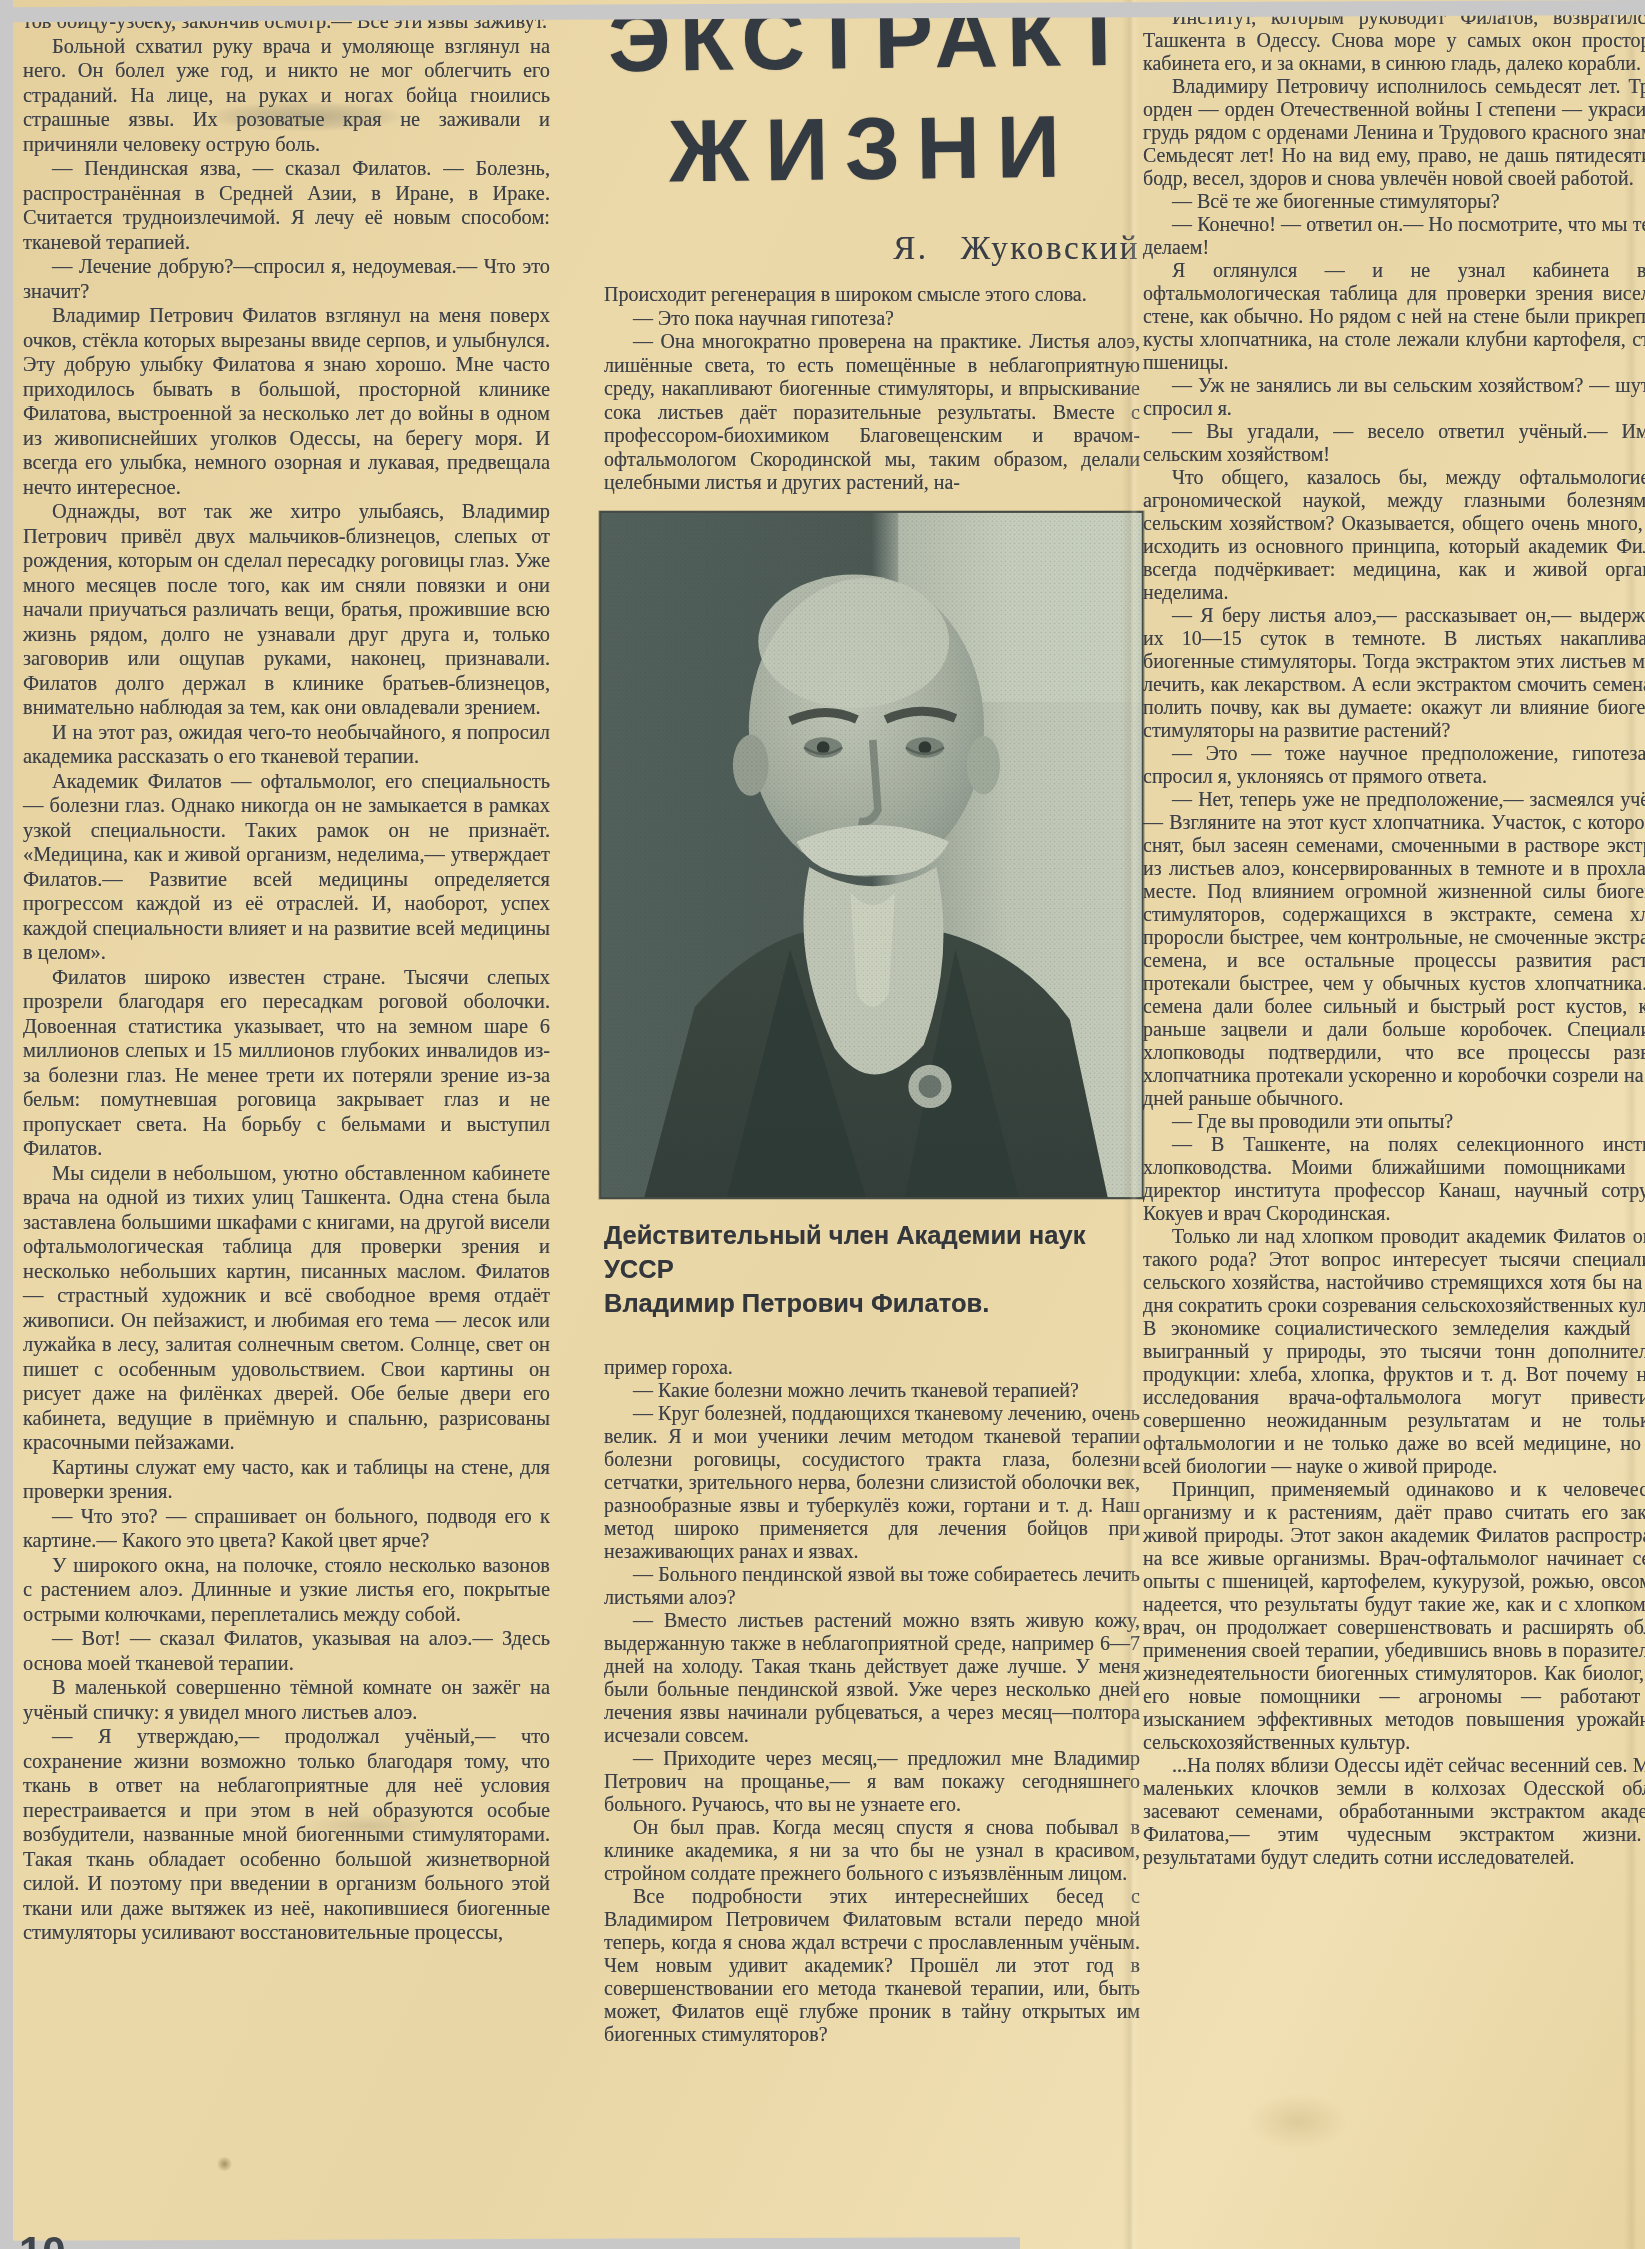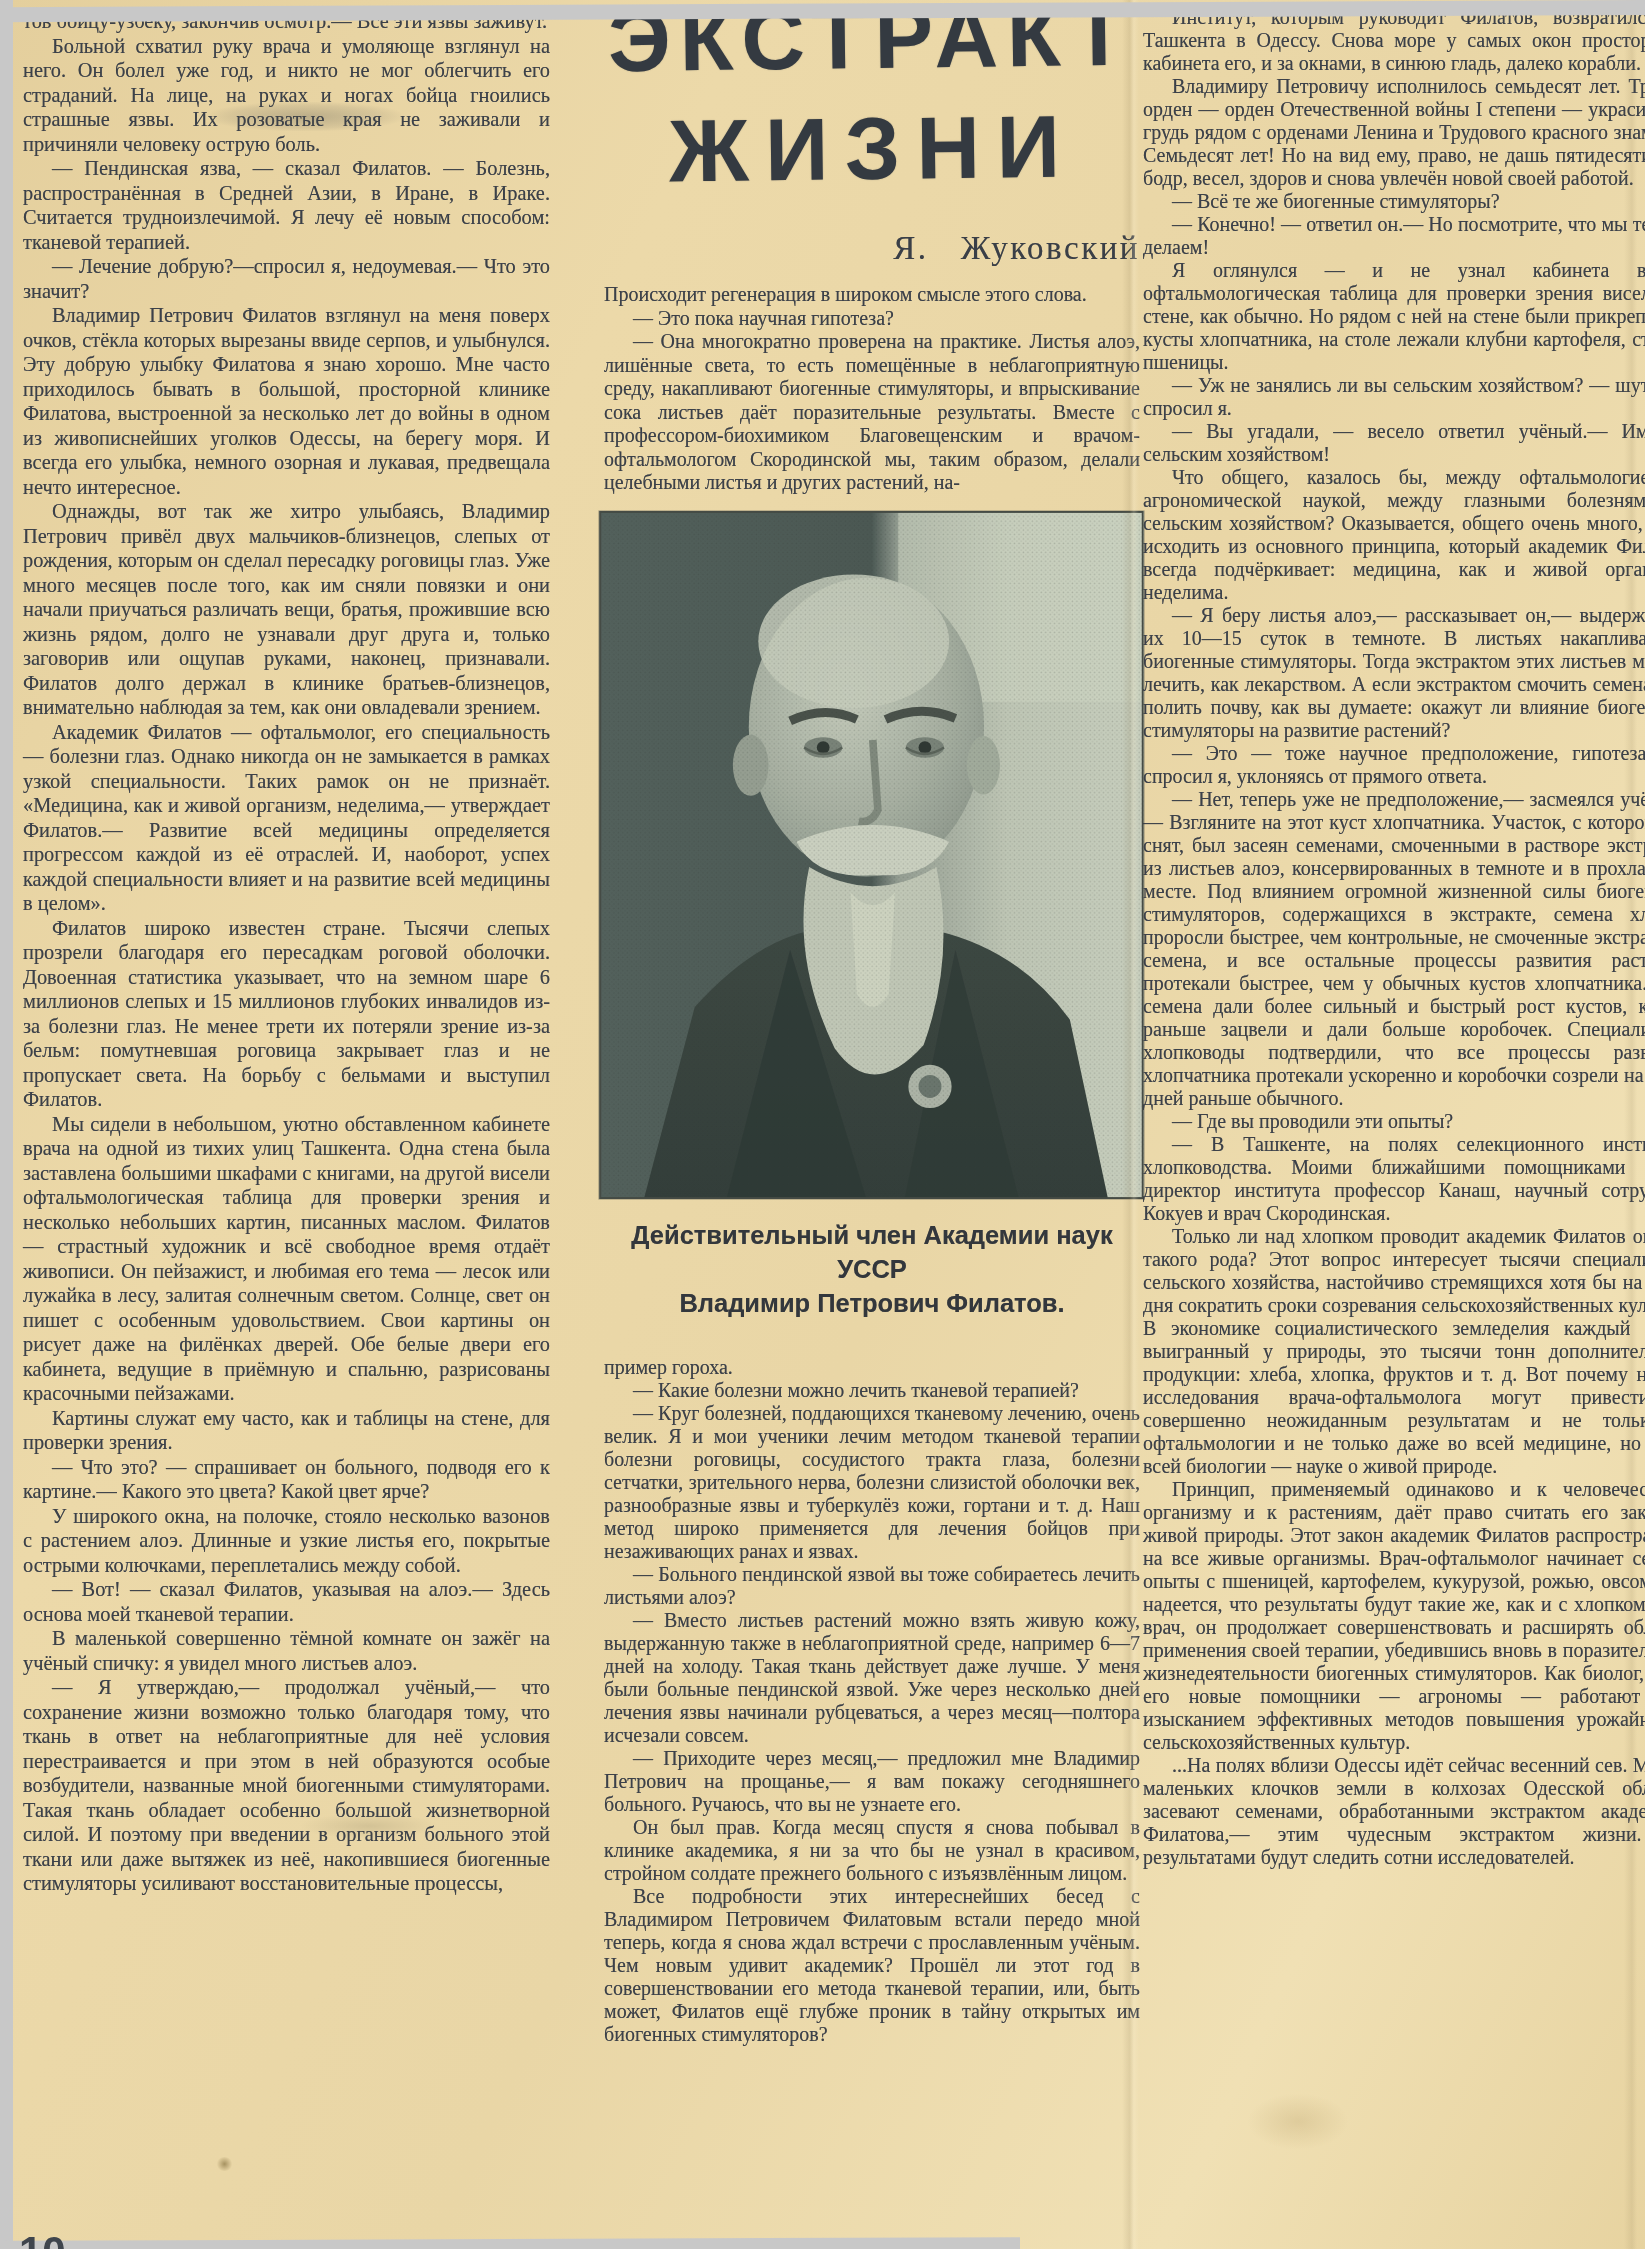--- a/index.html
+++ b/index.html
@@ -46,41 +46,42 @@
     color:#343a41;text-align:center;
     text-shadow:0 0 1.3px rgba(52,58,65,0.4);}
   #title-line1{font-size:88px;letter-spacing:9px;line-height:95px;white-space:nowrap;}
   #title-line2{font-size:88px;letter-spacing:16.5px;line-height:97px;margin-top:15.3px;white-space:nowrap;}
   #byline{margin-top:33px;text-align:right;font-size:33px;letter-spacing:2.5px;
     color:#3a3f47;word-spacing:21.6px;}
   #middle-top{margin-top:16px;font-size:20px;line-height:23.5px;}
   #photo-wrap{margin:16.5px 0 0 -5.1px;width:545px;height:688px;position:relative;
     box-shadow:0 0 0 0.6px rgba(70,75,70,0.45);}
   #photo-wrap svg{display:block;}
-  #caption{margin-top:19px;text-align:center;
+  #caption{margin-top:19px;text-align:left;
     font-family:"Liberation Sans","DejaVu Sans",sans-serif;font-weight:700;
     font-size:25.5px;line-height:34px;color:#33373c;}
   #middle-bottom{margin-top:36px;font-size:20px;line-height:23px;}
 
   #page-number{position:absolute;left:19px;bottom:0;height:19px;width:102px;overflow:hidden;z-index:45;}
   #page-number span{font-family:"Liberation Sans","DejaVu Sans",sans-serif;
     font-weight:700;font-size:42px;line-height:42px;color:#3f454d;display:block;}
 </style>
 </head>
 <body>
 
 <div id="page">
 
   <div class="col" id="col-left">
       <p>тов бойцу-узбеку, закончив осмотр.— Все эти язвы заживут.</p>
       <p class="indent">Больной схватил руку врача и умоляюще взглянул на него. Он болел уже год, и никто не мог облегчить его страданий. На лице, на руках и ногах бойца гноились страшные язвы. Их розоватые края не заживали и причиняли человеку острую боль.</p>
       <p class="indent">— Пендинская язва, — сказал Филатов. — Болезнь, распространённая в Средней Азии, в Иране, в Ираке. Считается трудноизлечимой. Я лечу её новым способом: тканевой терапией.</p>
       <p class="indent">— Лечение добрую?—спросил я, недоумевая.— Что это значит?</p>
       <p class="indent">Владимир Петрович Филатов взглянул на меня поверх очков, стёкла которых вырезаны ввиде серпов, и улыбнулся. Эту добрую улыбку Филатова я знаю хорошо. Мне часто приходилось бывать в большой, просторной клинике Филатова, выстроенной за несколько лет до войны в одном из живописнейших уголков Одессы, на берегу моря. И всегда его улыбка, немного озорная и лукавая, предвещала нечто интересное.</p>
       <p class="indent">Однажды, вот так же хитро улыбаясь, Владимир Петрович привёл двух мальчиков-близнецов, слепых от рождения, которым он сделал пересадку роговицы глаз. Уже много месяцев после того, как им сняли повязки и они начали приучаться различать вещи, братья, прожившие всю жизнь рядом, долго не узнавали друг друга и, только заговорив или ощупав руками, наконец, признавали. Филатов долго держал в клинике братьев-близнецов, внимательно наблюдая за тем, как они овладевали зрением.</p>
+      <p class="indent">И на этот раз, ожидая чего-то необычайного, я попросил академика рассказать о его тканевой терапии.</p>
       <p class="indent">Академик Филатов — офтальмолог, его специальность — болезни глаз. Однако никогда он не замыкается в рамках узкой специальности. Таких рамок он не признаёт. «Медицина, как и живой организм, неделима,— утверждает Филатов.— Развитие всей медицины определяется прогрессом каждой из её отраслей. И, наоборот, успех каждой специальности влияет и на развитие всей медицины в целом».</p>
       <p class="indent">Филатов широко известен стране. Тысячи слепых прозрели благодаря его пересадкам роговой оболочки. Довоенная статистика указывает, что на земном шаре 6 миллионов слепых и 15 миллионов глубоких инвалидов из-за болезни глаз. Не менее трети их потеряли зрение из-за бельм: помутневшая роговица закрывает глаз и не пропускает света. На борьбу с бельмами и выступил Филатов.</p>
       <p class="indent">Мы сидели в небольшом, уютно обставленном кабинете врача на одной из тихих улиц Ташкента. Одна стена была заставлена большими шкафами с книгами, на другой висели офтальмологическая таблица для проверки зрения и несколько небольших картин, писанных маслом. Филатов — страстный художник и всё свободное время отдаёт живописи. Он пейзажист, и любимая его тема — лесок или лужайка в лесу, залитая солнечным светом. Солнце, свет он пишет с особенным удовольствием. Свои картины он рисует даже на филёнках дверей. Обе белые двери его кабинета, ведущие в приёмную и спальню, разрисованы красочными пейзажами.</p>
       <p class="indent">Картины служат ему часто, как и таблицы на стене, для проверки зрения.</p>
       <p class="indent">— Что это? — спрашивает он больного, подводя его к картине.— Какого это цвета? Какой цвет ярче?</p>
       <p class="indent">У широкого окна, на полочке, стояло несколько вазонов с растением алоэ. Длинные и узкие листья его, покрытые острыми колючками, переплетались между собой.</p>
       <p class="indent">— Вот! — сказал Филатов, указывая на алоэ.— Здесь основа моей тканевой терапии.</p>
       <p class="indent">В маленькой совершенно тёмной комнате он зажёг на учёный спичку: я увидел много листьев алоэ.</p>
       <p class="indent">— Я утверждаю,— продолжал учёный,— что сохранение жизни возможно только благодаря тому, что ткань в ответ на неблагоприятные для неё условия перестраивается и при этом в ней образуются особые возбудители, названные мной биогенными стимуляторами. Такая ткань обладает особенно большой жизнетворной силой. И поэтому при введении в организм больного этой ткани или даже вытяжек из неё, накопившиеся биогенные стимуляторы усиливают восстановительные процессы,</p>
     </div>

